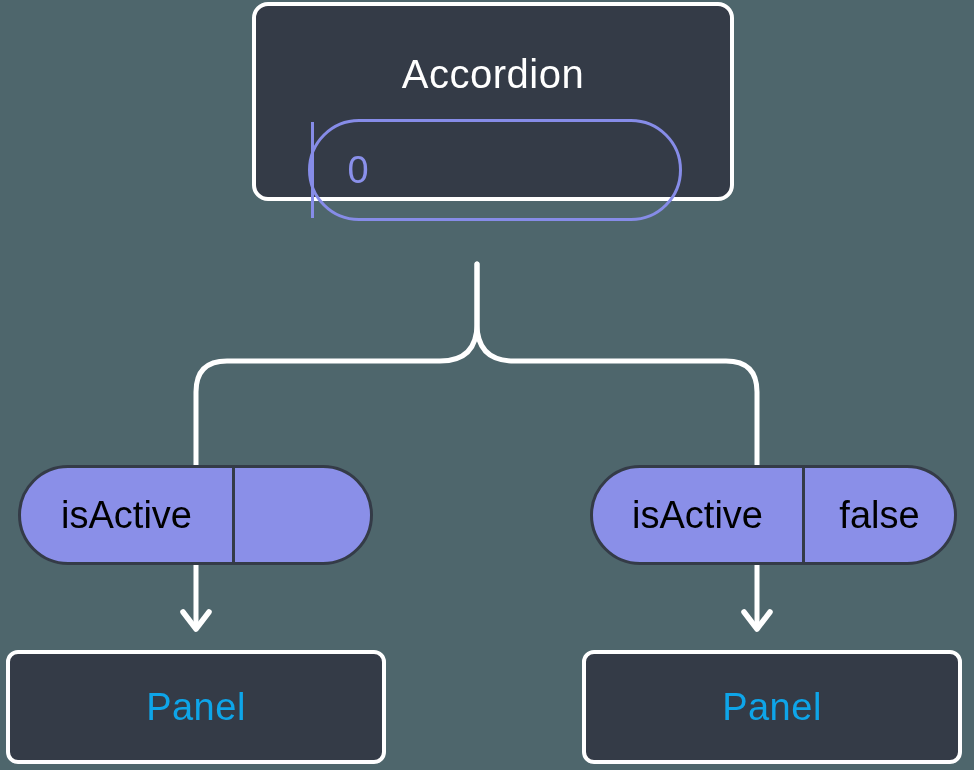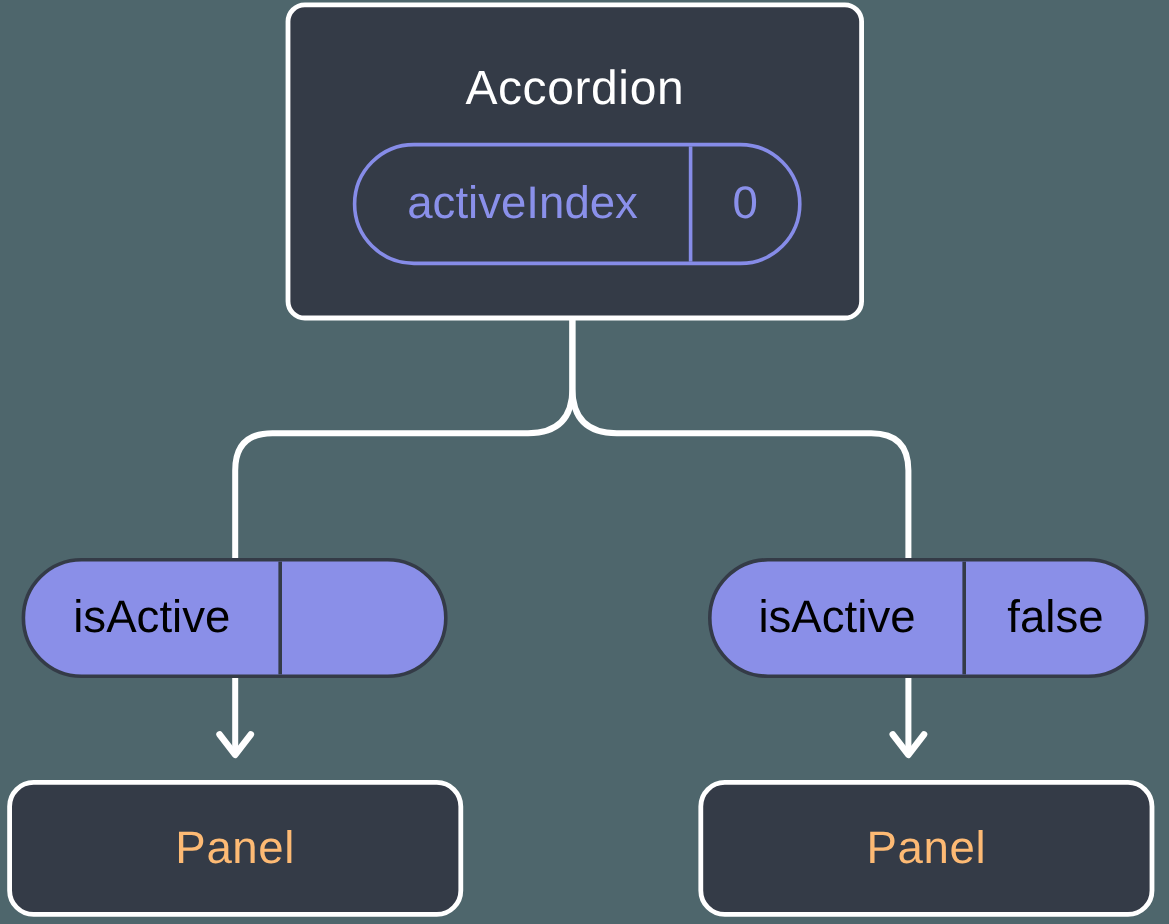--- a/index.html
+++ b/index.html
@@ -23,24 +23,24 @@
   }
   .node-box {
     position: absolute;
     box-sizing: border-box;
     background: #343B47;
     border: 4px solid #FFFFFF;
     border-radius: 16px;
     z-index: 1;
   }
   .root-box {
-    left: 238px;
+    left: 252px;
     top: 2px;
     width: 482px;
-    height: 265px;
+    height: 199px;
   }
   .root-title {
     position: absolute;
     left: 0;
     top: 46px;
     width: 100%;
     text-align: center;
     color: #FFFFFF;
     font-size: 40px;
     font-weight: 500;
@@ -115,25 +115,25 @@
     left: 590px;
     top: 465px;
     width: 367px;
     height: 100px;
   }
   .pill-right .pill-name { width: 209px; }
   .panel-box {
     top: 650px;
     width: 380px;
     height: 114px;
-    border-radius: 22px;
+    border-radius: 12px;
     display: flex;
     align-items: center;
     justify-content: center;
-    color: #fdba74;
+    color: #0ea5e9;
     font-size: 38px;
     font-weight: 500;
     letter-spacing: 0.5px;
   }
   .panel-left { left: 6px; }
   .panel-right { left: 582px; }
 </style>
 </head>
 <body>
 
@@ -142,21 +142,20 @@
   <svg class="connectors" width="974" height="770" viewBox="0 0 974 770">
     <path d="M477,264 L477,324 Q477,361 440,361 L227,361 Q196,361 196,392 L196,626" fill="none" stroke="#FFFFFF" stroke-width="5" stroke-linecap="round"></path>
     <path d="M477,264 L477,324 Q477,361 514,361 L726,361 Q757,361 757,392 L757,626" fill="none" stroke="#FFFFFF" stroke-width="5" stroke-linecap="round"></path>
     <path d="M183,612 L196,629 L209,612" fill="none" stroke="#FFFFFF" stroke-width="5.5" stroke-linecap="round" stroke-linejoin="round"></path>
     <path d="M744,612 L757,629 L770,612" fill="none" stroke="#FFFFFF" stroke-width="5.5" stroke-linecap="round" stroke-linejoin="round"></path>
   </svg>
 
   <div class="node-box root-box">
     <div class="root-title">Accordion</div>
     <div class="state-pill">
-      <span class="pill-name">activeIndex</span>
       <span class="pill-divider"></span>
       <span class="pill-value">0</span>
     </div>
   </div>
 
   <div class="prop-pill pill-left">
     <span class="pill-name">isActive</span>
     <span class="pill-divider"></span>
   </div>
 

